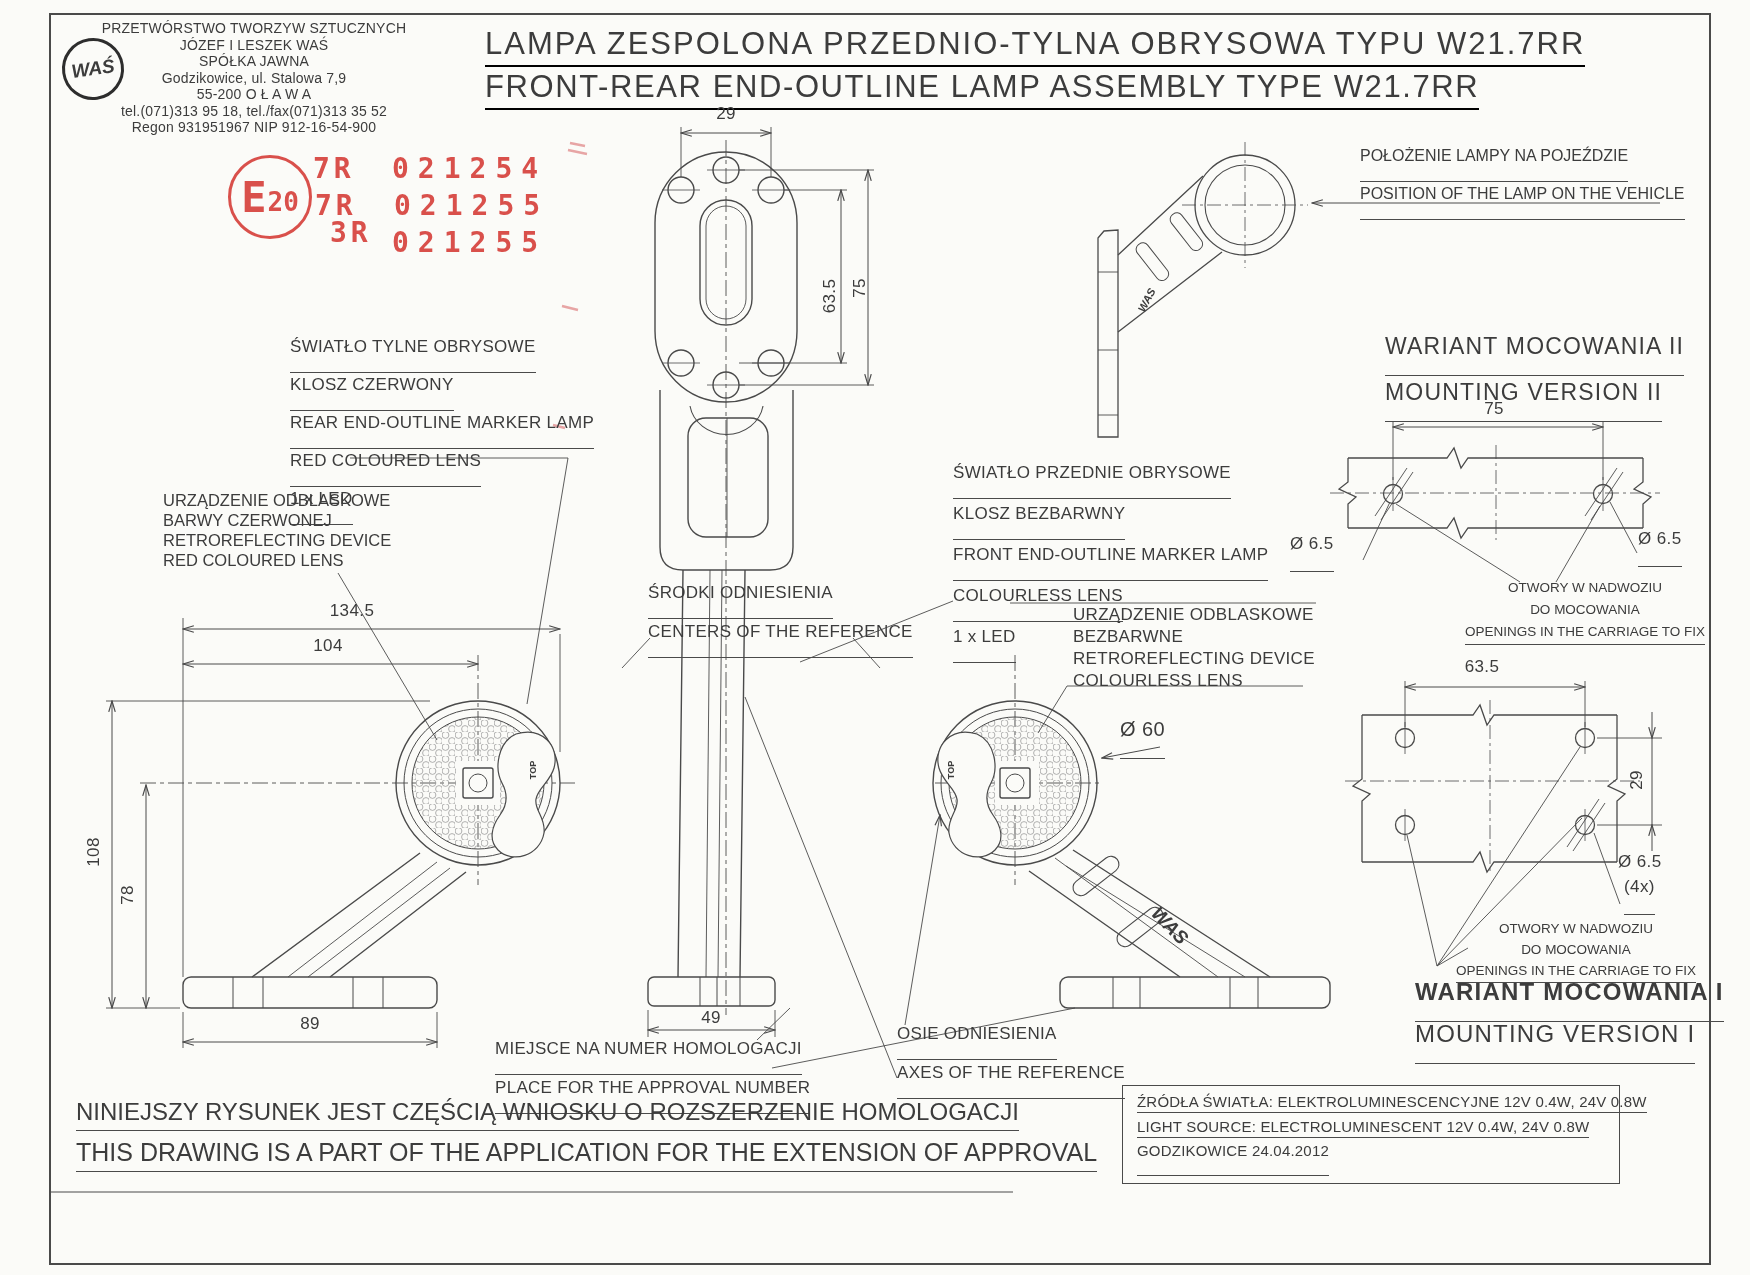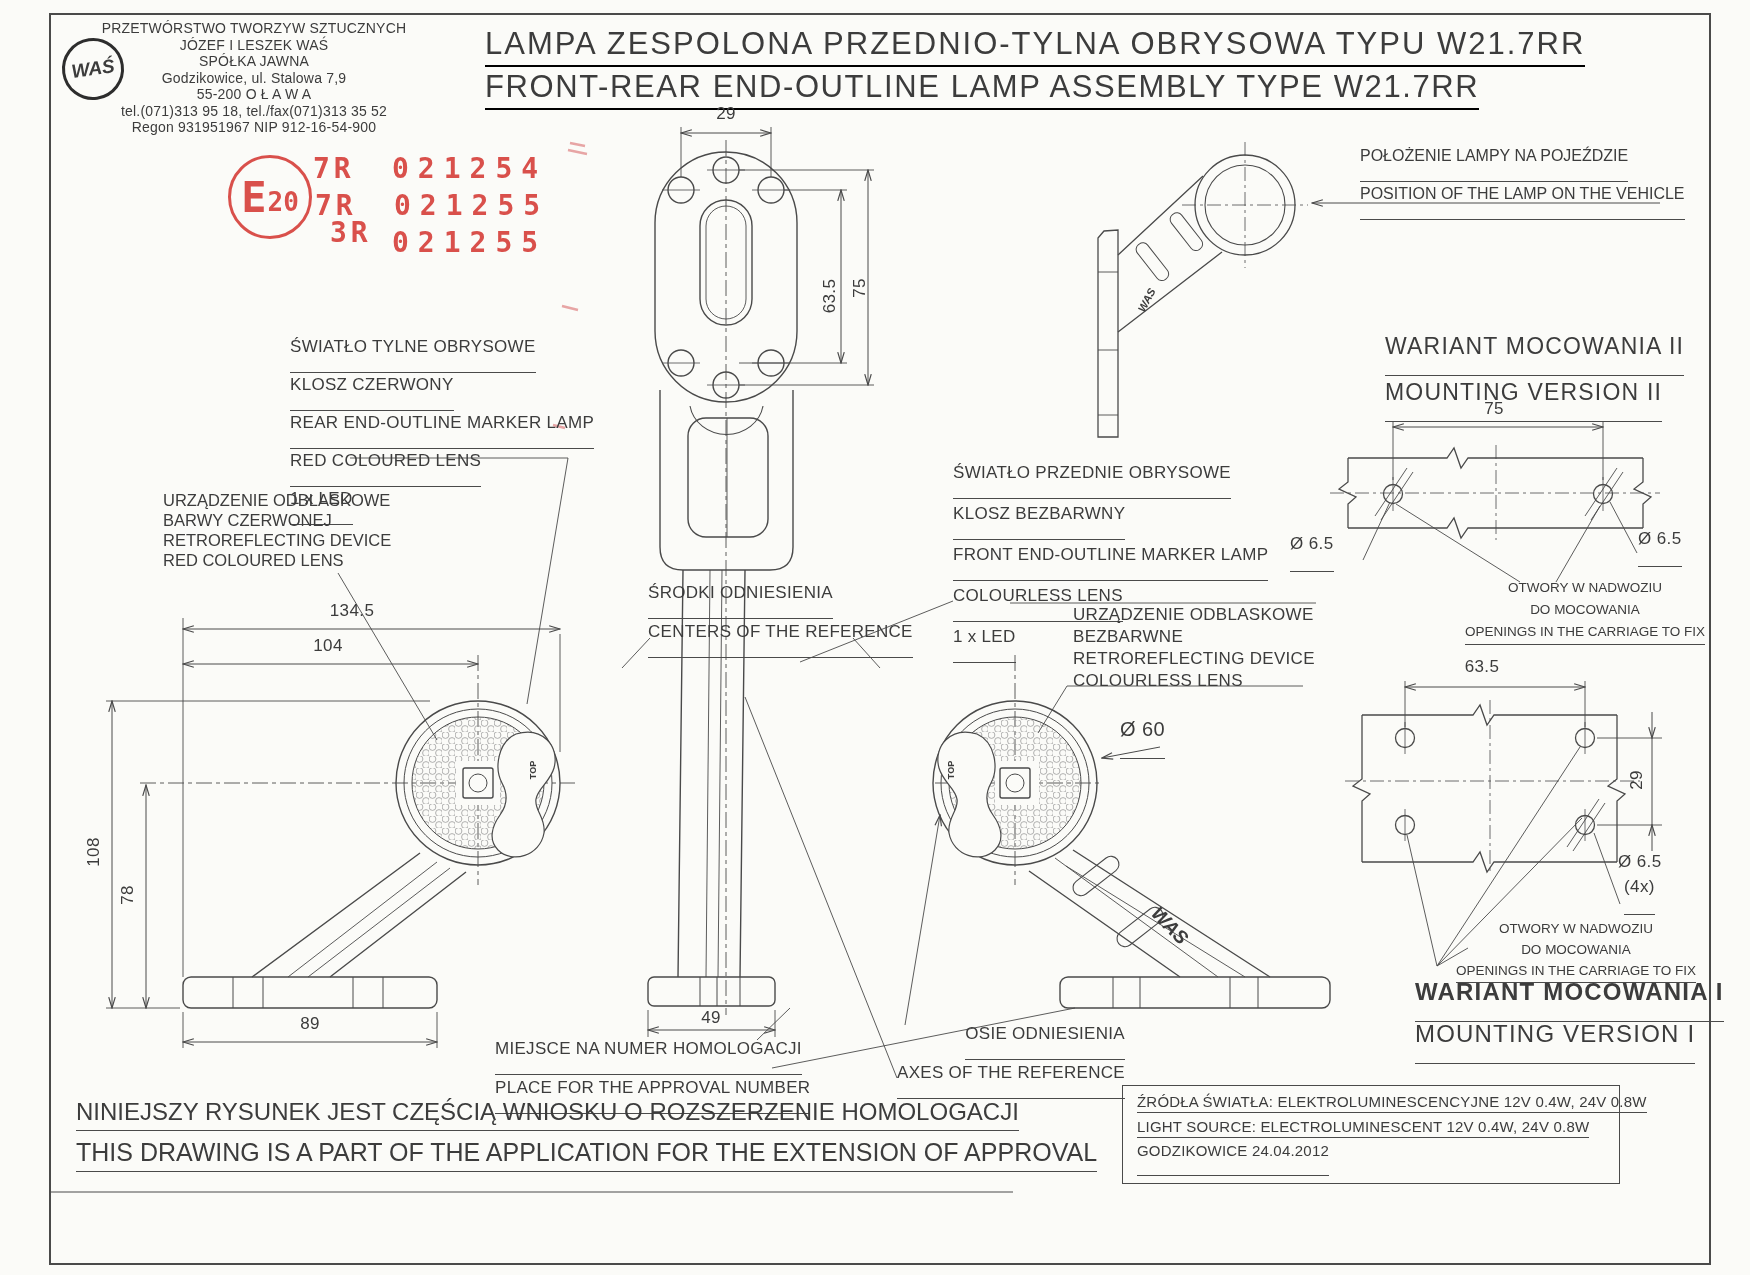--- a/index.html
+++ b/index.html
@@ -293,21 +293,21 @@
 <div class="lblblock" style="left:1415px;top:980px;font-size:24px;letter-spacing:1.2px;">
   <div class="ln" style="font-weight:bold;"><span class="u">WARIANT MOCOWANIA I</span></div>
   <div class="ln"><span class="u">MOUNTING VERSION I</span></div>
 </div>
 
 <div class="lblblock t17" style="left:495px;top:1040px;">
   <div class="ln" style="margin-bottom:4px;"><span class="u">MIEJSCE NA NUMER HOMOLOGACJI</span></div>
   <div class="ln"><span class="u">PLACE FOR THE APPROVAL NUMBER</span></div>
 </div>
 <div class="lblblock t17" style="left:897px;top:1025px;">
-  <div class="ln" style="margin-bottom:4px;text-align:right;"><span class="u">OSIE ODNIESIENIA</span></div>
+  <div class="ln" style="margin-bottom:4px;"><span class="u">OSIE ODNIESIENIA</span></div>
   <div class="ln"><span class="u">AXES OF THE REFERENCE</span></div>
 </div>
 
 <div class="dim" style="left:696px;top:104px;width:60px;">29</div>
 <div class="dim rot" style="left:800px;top:286px;width:60px;">63.5</div>
 <div class="dim rot" style="left:830px;top:278px;width:60px;">75</div>
 <div class="dim" style="left:312px;top:601px;width:80px;">134.5</div>
 <div class="dim" style="left:292px;top:636px;width:72px;">104</div>
 <div class="dim rot" style="left:64px;top:842px;width:60px;">108</div>
 <div class="dim rot" style="left:98px;top:885px;width:60px;">78</div>

